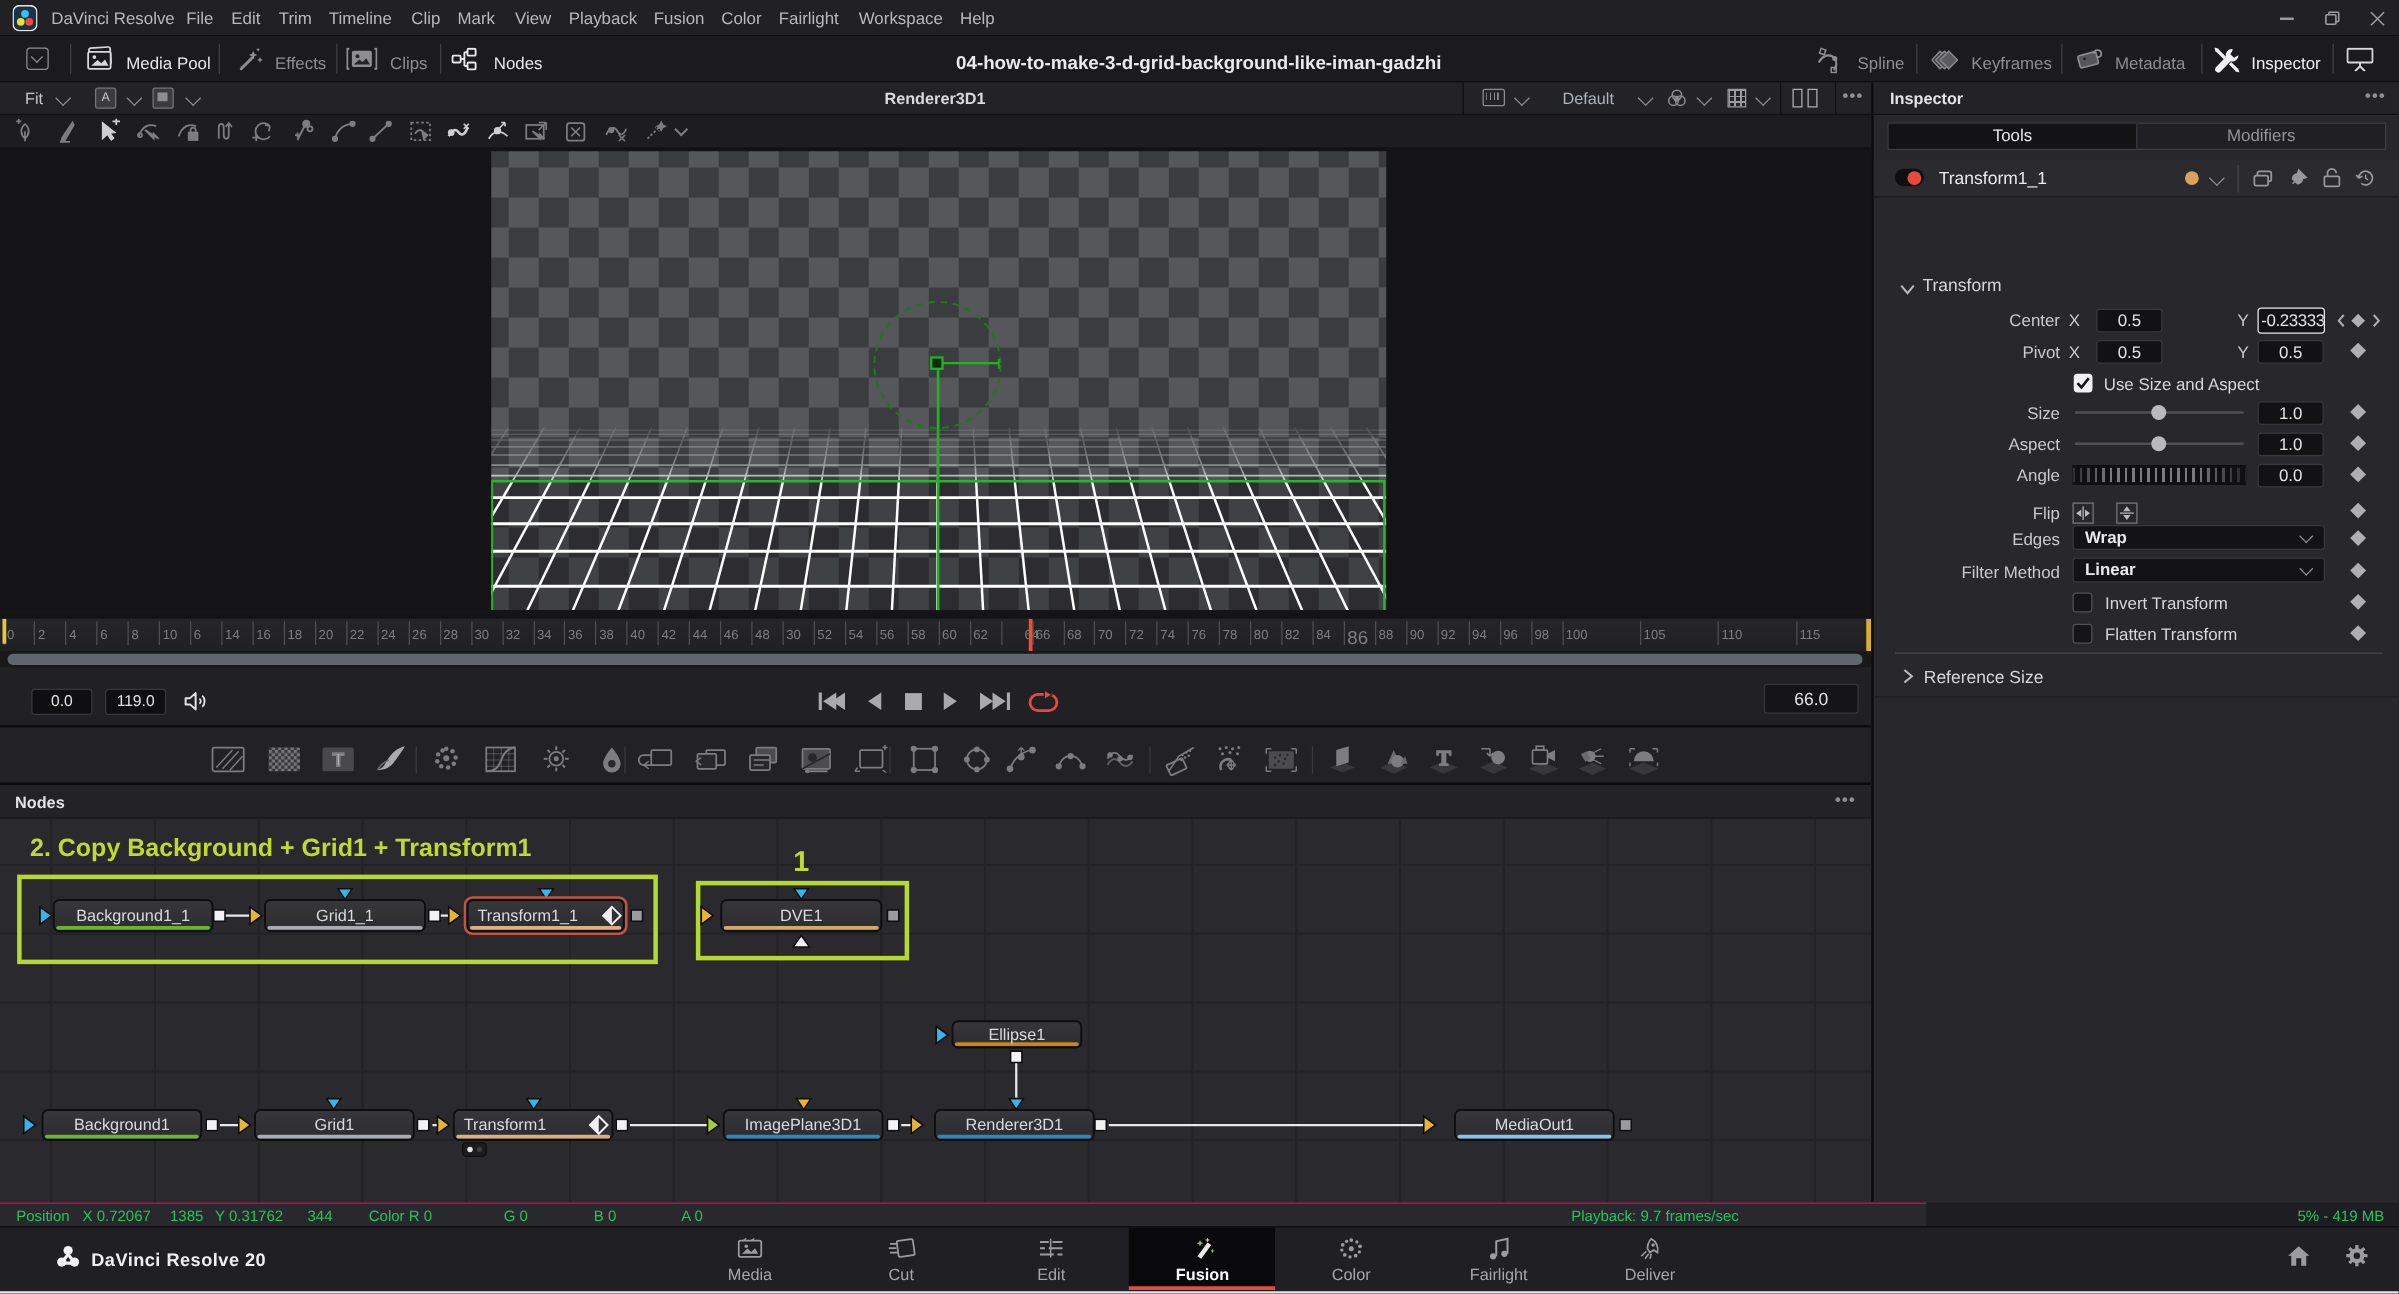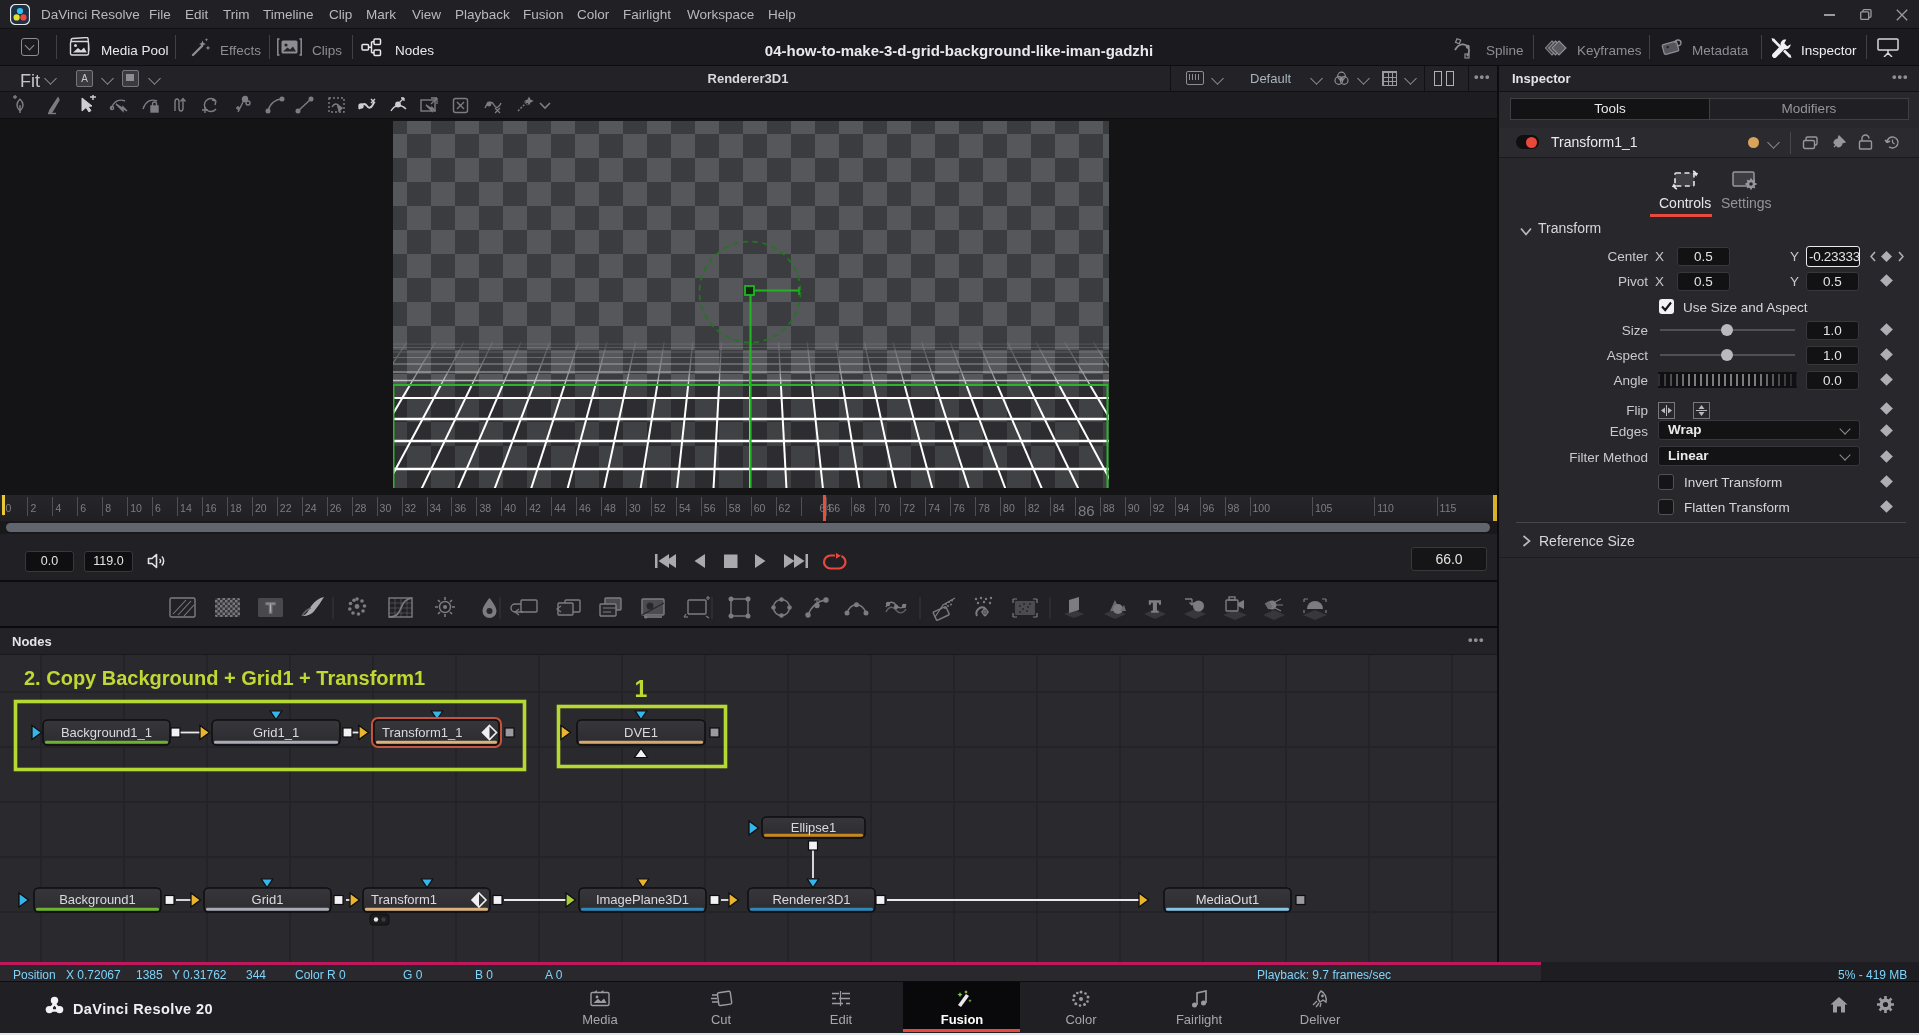--- a/index.html
+++ b/index.html
@@ -120,21 +120,21 @@
   </svg>
   <span class="txt" style="left:1801px;top:14px;color:#f0f0f2;font-size:13.5px;">Inspector</span>
   <div class="vsep" style="left:1866px;top:6px;height:24px;"></div>
   <svg class="abs" style="left:1877px;top:9px" width="22" height="19" viewBox="0 0 22 19">
     <rect x="1" y="1" width="20" height="11" rx="1" fill="none" stroke="#d8d8dc" stroke-width="1.5"></rect>
     <path d="M11 12 L11 15 M11 15 L7 19 M11 15 L15 19" stroke="#d8d8dc" stroke-width="1.5" fill="none"></path>
   </svg>
 </div>
 
 <div class="abs" style="left:0;top:66px;width:1497px;height:26px;background:#232327;border-bottom:1px solid #111114;">
-  <span class="txt" style="left:20px;top:5px;color:#c6c6ca;font-size:18px;">Fit</span>
+  <span class="txt" style="left:20px;top:5px;color:#c6c6ca;font-size:13px;">Fit</span>
   <div class="chev" style="left:46px;top:8px;"></div>
   <div class="abs" style="left:76px;top:4px;width:17px;height:17px;background:#3a3a3f;border:1px solid #76767c;border-radius:2px;color:#c6c6ca;font-size:10px;text-align:center;line-height:15px;">A</div>
   <div class="chev" style="left:103px;top:8px;"></div>
   <div class="abs" style="left:122px;top:4px;width:17px;height:17px;background:#3a3a3f;border:1px solid #76767c;border-radius:2px;">
         <div class="abs" style="left:3px;top:3px;width:8px;height:7px;background:#8d8d93;"></div>
       </div>
   <div class="chev" style="left:150px;top:8px;"></div>
   <span class="txt" style="left:748px;top:5px;transform:translateX(-50%);color:#d9d9dd;font-size:13px;font-weight:bold;">Renderer3D1</span>
   <div class="vsep" style="left:1170px;top:0;height:26px;background:#111114;"></div>
   <div class="abs" style="left:1186px;top:5px;width:18px;height:14px;border:1.4px solid #8d8d93;border-radius:2px;">
@@ -850,39 +850,20 @@
     <svg class="abs" style="left:359px;top:6px" width="15" height="17" viewBox="0 0 15 17">
           <rect x="1.5" y="7" width="12" height="8" rx="1" fill="none" stroke="#97979d" stroke-width="1.4"></rect>
           <path d="M4 7 L4 4.5 a3.5 3.5 0 0 1 7 0" fill="none" stroke="#97979d" stroke-width="1.4"></path>
         </svg>
     <svg class="abs" style="left:385px;top:6px" width="17" height="17" viewBox="0 0 17 17">
           <path d="M3 8.5 a5.5 5.5 0 1 1 2 4.2 M3 8.5 l-2-2.5 M3 8.5 l3-1.5" fill="none" stroke="#97979d" stroke-width="1.4"></path>
           <path d="M8.5 5.5 l0 3 2 1.5" fill="none" stroke="#97979d" stroke-width="1.2"></path>
         </svg>
   </div>
 
-  <div class="abs" style="left:0;top:93px;width:420px;height:57px;background:#28282c;">
-    <svg class="abs" style="left:172px;top:9px" width="28" height="24" viewBox="0 0 28 24">
-          <rect x="4" y="5" width="19" height="13" rx="1" fill="#3d3d42" stroke="#e6e6e9" stroke-width="1.6" stroke-dasharray="5 3.5"></rect>
-          <path d="M22 3 a4 4 0 0 1 3 4 l-2.2-1.5 M25 7 l1.5-2 M6 21 a4 4 0 0 1 -3-4 l2.2 1.5 M3 17 l-1.5 2" stroke="#e6e6e9" stroke-width="1.5" fill="none"></path>
-        </svg>
-    <span class="txt" style="left:160px;top:36px;color:#e6e6e9;font-size:14px;">Controls</span>
-    <svg class="abs" style="left:232px;top:9px" width="28" height="24" viewBox="0 0 28 24">
-          <rect x="2" y="4" width="21" height="14" rx="1.5" fill="#3d3d42" stroke="#97979d" stroke-width="1.5"></rect>
-          <g fill="#97979d">
-            <circle cx="20" cy="16" r="4.2"></circle>
-            <g stroke="#97979d" stroke-width="1.8">
-              <path d="M20 10.5 L20 21.5 M14.5 16 L25.5 16 M16.2 12.2 L23.8 19.8 M23.8 12.2 L16.2 19.8"></path>
-            </g>
-          </g>
-          <circle cx="20" cy="16" r="1.8" fill="#28282c"></circle>
-        </svg>
-    <span class="txt" style="left:222px;top:36px;color:#94949a;font-size:14px;">Settings</span>
-    <div class="abs" style="left:151px;top:55px;width:62px;height:2.5px;background:#e8493c;"></div>
-  </div>
 
   <div class="abs" style="left:0;top:150px;width:420px;height:257px;color:#c9c9ce;font-size:13.5px;">
     <svg class="abs" style="left:21px;top:11px" width="12" height="9" viewBox="0 0 12 9">
           <path d="M1 1.5 L6 7.5 L11 1.5" stroke="#b9b9be" stroke-width="1.7" fill="none"></path>
         </svg>
     <span class="txt" style="left:39px;top:4px;color:#d6d6da;font-size:14px;">Transform</span>
 
     <div class="abs" style="left:0;top:33px;width:149px;text-align:right;">Center</div>
     <span class="txt" style="left:156px;top:33px;">X</span>
     <div class="ibox" style="left:178px;top:31px;width:53px;height:19px;font-size:13.5px;line-height:17px;background:#121214;">0.5</div>
@@ -964,21 +945,21 @@
     <div class="kfdia" style="left:383px;top:286px;"></div>
     <div class="abs" style="left:17px;top:306px;width:390px;height:1px;background:#46464b;"></div>
     <svg class="abs" style="left:23px;top:319px" width="9" height="12" viewBox="0 0 9 12">
           <path d="M1.5 1 L7.5 6 L1.5 11" stroke="#b9b9be" stroke-width="1.7" fill="none"></path>
         </svg>
     <span class="txt" style="left:40px;top:317px;color:#d6d6da;font-size:14px;">Reference Size</span>
     <div class="abs" style="left:0;top:341px;width:420px;height:1px;background:#1d1d20;"></div>
   </div>
 </div>
 
-<div class="abs" style="left:0;top:962px;width:1541px;height:19px;background:#29292d;border-top:3px solid #be185d;color:#7dd3fc;font-size:12px;">
+<div class="abs" style="left:0;top:962px;width:1541px;height:19px;background:#29292d;border-top:1px solid #be185d;color:#22c55e;font-size:12px;">
   <span class="txt" style="left:13px;top:3px;">Position</span>
   <span class="txt" style="left:66px;top:3px;">X 0.72067</span>
   <span class="txt" style="left:136px;top:3px;">1385</span>
   <span class="txt" style="left:172px;top:3px;">Y 0.31762</span>
   <span class="txt" style="left:246px;top:3px;">344</span>
   <span class="txt" style="left:295px;top:3px;">Color R 0</span>
   <span class="txt" style="left:403px;top:3px;">G 0</span>
   <span class="txt" style="left:475px;top:3px;">B 0</span>
   <span class="txt" style="left:545px;top:3px;">A 0</span>
   <span class="txt" style="left:1257px;top:3px;">Playback: 9.7 frames/sec</span>

